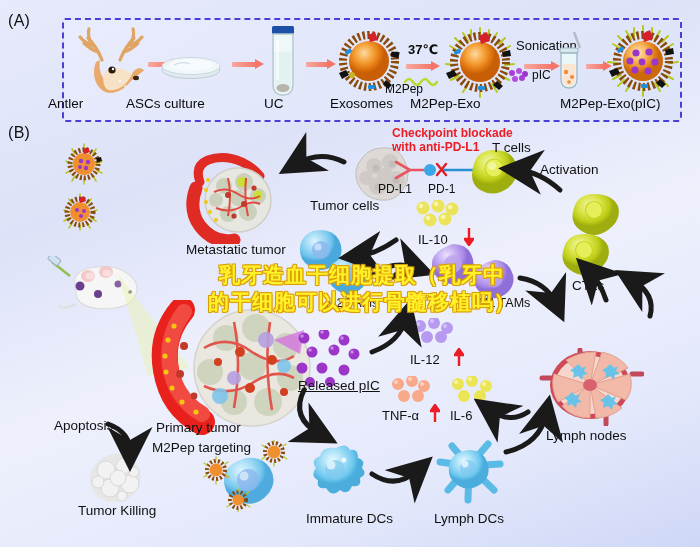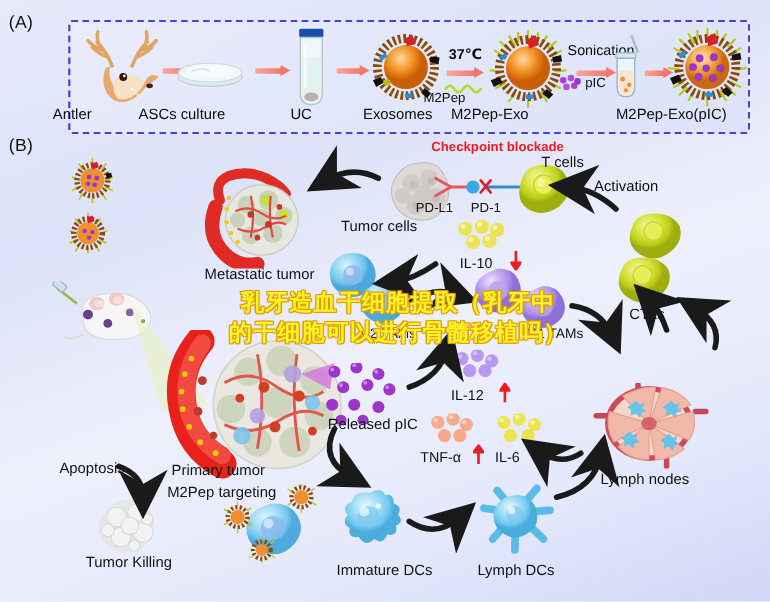--- a/index.html
+++ b/index.html
@@ -384,20 +384,21 @@
           <circle cx="40" cy="18" r="3.4"></circle>
           <circle cx="44" cy="34" r="3.6"></circle>
           <circle cx="26" cy="41" r="3.4"></circle>
         </g>
     </svg>
   </div>
   <div class="bLabelBig" style="left:310px;top:198px;">Tumor cells</div>
 
   <div class="redLabel" style="left:372px;top:126px;text-align:left;margin-left:20px;">
     <div>Checkpoint blockade</div>
+    <div>with anti-PD-L1</div>
   </div>
 
   <div style="position:absolute;left:392px;top:158px;width:104px;height:26px;">
     <svg width="104" height="26" viewBox="0 0 104 26">
       <path d="M4 4 l14 8 l-14 8" fill="none" stroke="#e8555f" stroke-width="2.6" stroke-linecap="round"></path>
       <path d="M18 12 h14" stroke="#e8555f" stroke-width="2.6" stroke-linecap="round"></path>
       <circle cx="38" cy="12" r="6" fill="#3aa7e8"></circle>
       <path d="M52 12 h34" stroke="#2b8fd4" stroke-width="2.6" stroke-linecap="round"></path>
       <path d="M45 6 l9 11 M54 6 l-9 11" stroke="#e01c24" stroke-width="2.4" stroke-linecap="round"></path>
     </svg>
@@ -636,21 +637,21 @@
       <g fill="#d79bf0" opacity=".8">
           <circle cx="8" cy="6" r="1.8"></circle>
           <circle cx="28" cy="2" r="1.8"></circle>
           <circle cx="48" cy="8" r="1.8"></circle>
         <circle cx="16" cy="20" r="1.8"></circle>
           <circle cx="38" cy="18" r="1.8"></circle>
           <circle cx="58" cy="22" r="1.8"></circle>
         </g>
     </svg>
   </div>
-  <div class="bLabelBig" style="left:298px;top:378px;">Released pIC</div>
+  <div class="bLabelBig" style="left:298px;top:378px;text-decoration:underline;">Released pIC</div>
 
   <div style="position:absolute;left:412px;top:318px;width:44px;height:26px;">
     <svg width="44" height="26" viewBox="0 0 44 26">
       <g fill="#b79af0">
           <circle cx="8" cy="8" r="6"></circle>
           <circle cx="22" cy="5" r="6"></circle>
           <circle cx="35" cy="10" r="6"></circle>
         <circle cx="15" cy="19" r="6"></circle>
           <circle cx="29" cy="19" r="6"></circle>
         </g>

